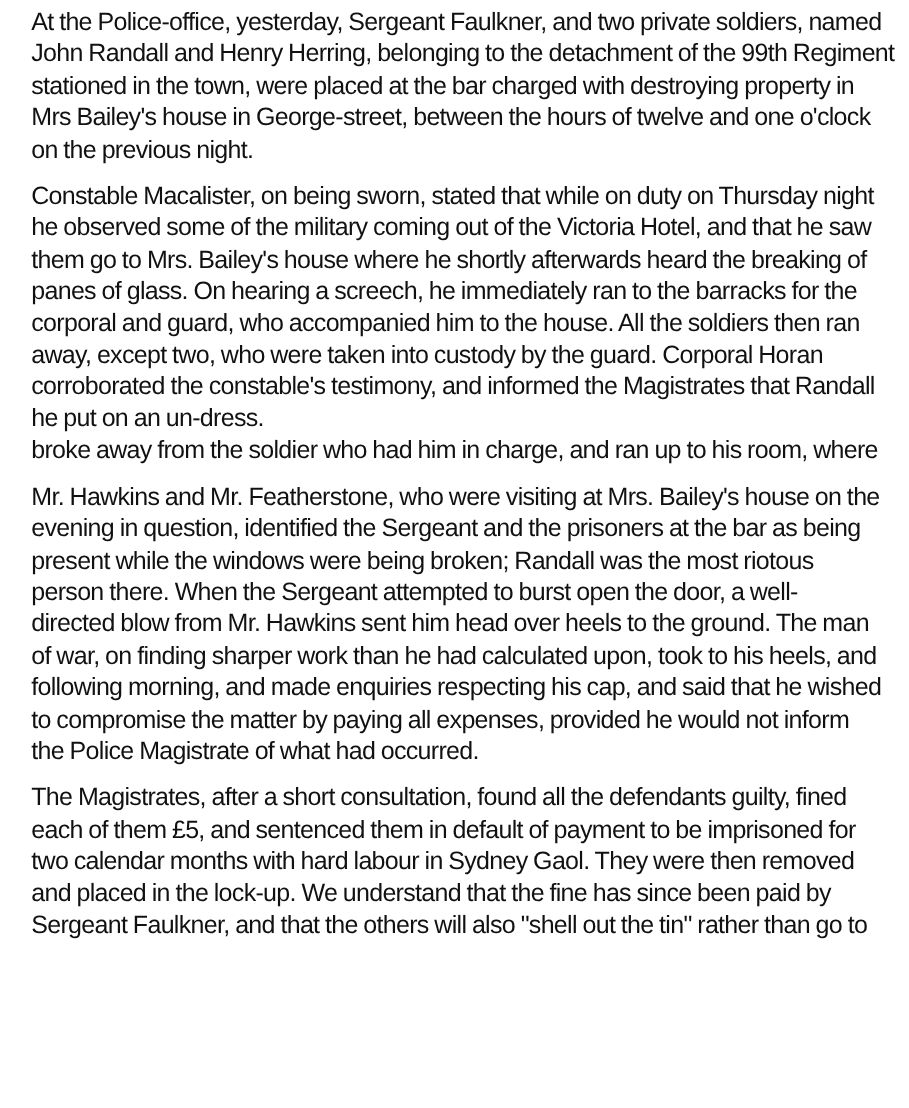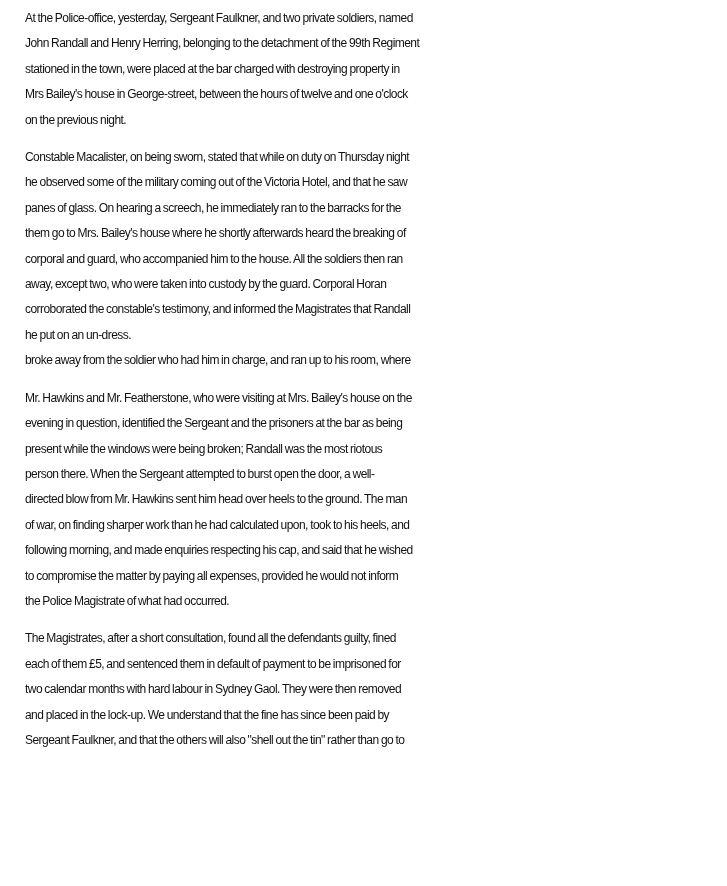--- a/index.html
+++ b/index.html
@@ -10,21 +10,21 @@
     body {
       width: 727px;
       height: 886px;
       overflow: hidden;
     }
     .doc {
       padding: 6px 18px 0 25px;
       box-sizing: border-box;
       width: 633px;
       font-family: "Liberation Sans", sans-serif;
-      font-size: 12px;
+      font-size: 20px;
       line-height: 25.4px;
       color: #111111;
       letter-spacing: -0.55px;
       word-spacing: -0.5px;
     }
     .doc p {
       margin: 0 0 12px 0;
     }
     .line {
       display: block;
@@ -38,22 +38,22 @@
   <p>
     <span class="line">At the Police-office, yesterday, Sergeant Faulkner, and two private soldiers, named</span>
     <span class="line">John Randall and Henry Herring, belonging to the detachment of the 99th Regiment</span>
     <span class="line">stationed in the town, were placed at the bar charged with destroying property in</span>
     <span class="line">Mrs Bailey's house in George-street, between the hours of twelve and one o'clock</span>
     <span class="line">on the previous night.</span>
   </p>
   <p>
     <span class="line">Constable Macalister, on being sworn, stated that while on duty on Thursday night</span>
     <span class="line">he observed some of the military coming out of the Victoria Hotel, and that he saw</span>
+    <span class="line">them go to Mrs. Bailey's house where he shortly afterwards heard the breaking of</span>
     <span class="line">panes of glass. On hearing a screech, he immediately ran to the barracks for the</span>
-    <span class="line">them go to Mrs. Bailey's house where he shortly afterwards heard the breaking of</span>
     <span class="line">corporal and guard, who accompanied him to the house. All the soldiers then ran</span>
     <span class="line">away, except two, who were taken into custody by the guard. Corporal Horan</span>
     <span class="line">corroborated the constable's testimony, and informed the Magistrates that Randall</span>
     <span class="line">he put on an un-dress.</span>
     <span class="line">broke away from the soldier who had him in charge, and ran up to his room, where</span>
   </p>
   <p>
     <span class="line">Mr. Hawkins and Mr. Featherstone, who were visiting at Mrs. Bailey's house on the</span>
     <span class="line">evening in question, identified the Sergeant and the prisoners at the bar as being</span>
     <span class="line">present while the windows were being broken; Randall was the most riotous</span>

